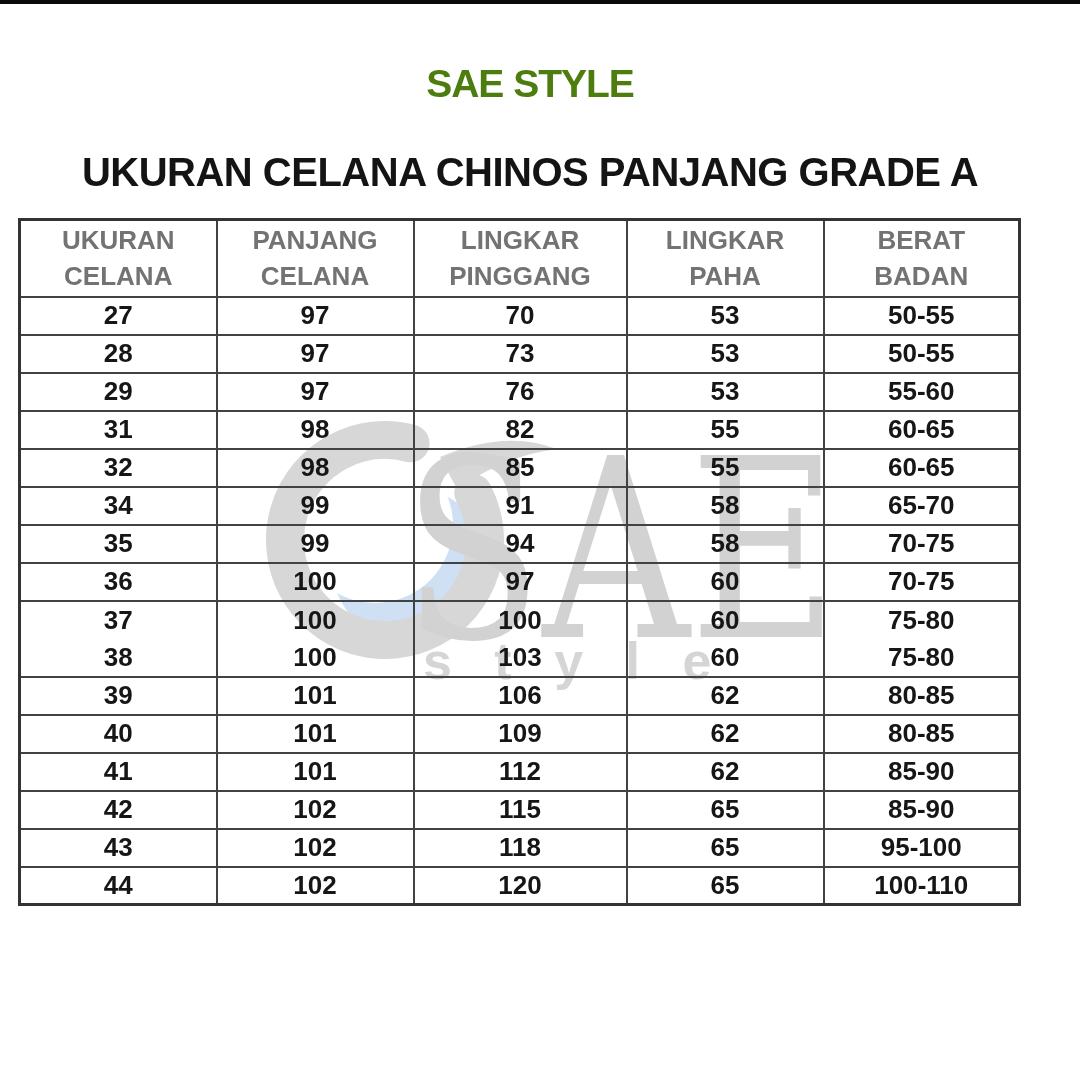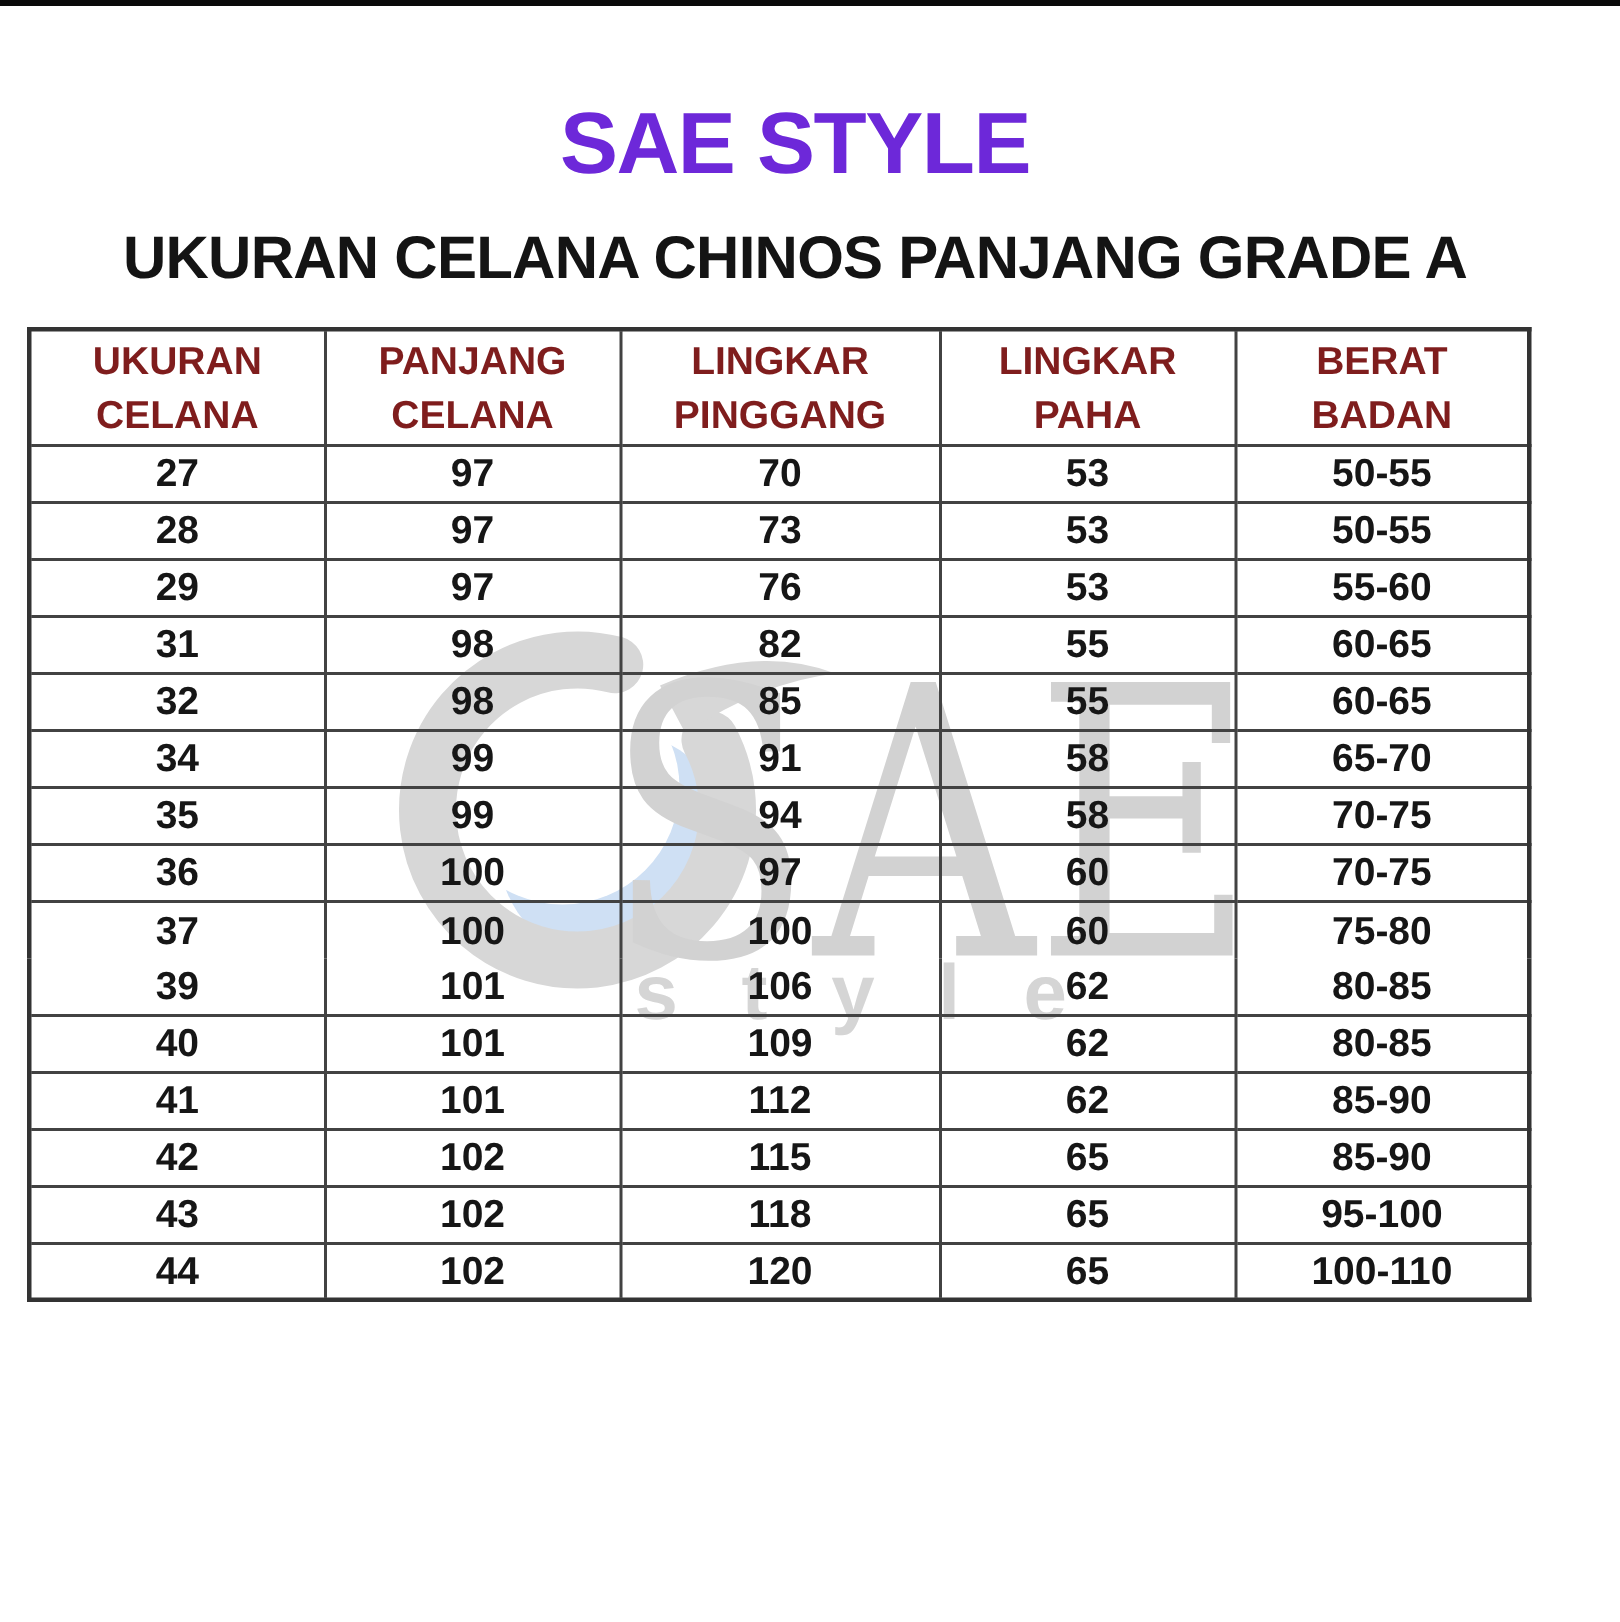--- a/index.html
+++ b/index.html
@@ -16,24 +16,24 @@
     position: absolute;
     top: 0; left: 0;
     width: 100%; height: 4px;
     background: #0a0a0a;
   }
   .page-title {
     position: absolute;
     top: 62px; left: 0;
     width: 1060px;
     text-align: center;
-    font-size: 58px;
+    font-size: 39px;
     font-weight: 700;
     letter-spacing: -1px;
-    color: #6d28d9;
+    color: #4d7c0f;
   }
   .page-subtitle {
     position: absolute;
     top: 150px; left: 0;
     width: 1060px;
     text-align: center;
     font-size: 40px;
     font-weight: 700;
     letter-spacing: -0.5px;
     color: #141414;
@@ -63,21 +63,21 @@
     padding: 0;
     background: transparent;
   }
   table.size-table th:last-child,
   table.size-table td:last-child { border-right: none; }
   table.size-table thead tr { height: 77px; }
   table.size-table th {
     font-size: 26px;
     line-height: 1.4;
     white-space: pre-line;
-    color: #7f1d1d;
+    color: #737373;
   }
   table.size-table tbody tr { height: 38px; }
   table.size-table td {
     font-size: 26px;
     color: #161616;
   }
   table.size-table tbody tr.no-bottom td { border-bottom: none; text-align: center; }
   table.size-table tbody tr:last-child td { border-bottom: none; }
 </style>
 </head>
@@ -185,20 +185,27 @@
           <td>70-75</td>
         </tr>
         <tr class="no-bottom">
           <td>37</td>
           <td>100</td>
           <td>100</td>
           <td>60</td>
           <td>75-80</td>
         </tr>
         <tr>
+          <td>38</td>
+          <td>100</td>
+          <td>103</td>
+          <td>60</td>
+          <td>75-80</td>
+        </tr>
+        <tr>
           <td>39</td>
           <td>101</td>
           <td>106</td>
           <td>62</td>
           <td>80-85</td>
         </tr>
         <tr>
           <td>40</td>
           <td>101</td>
           <td>109</td>

